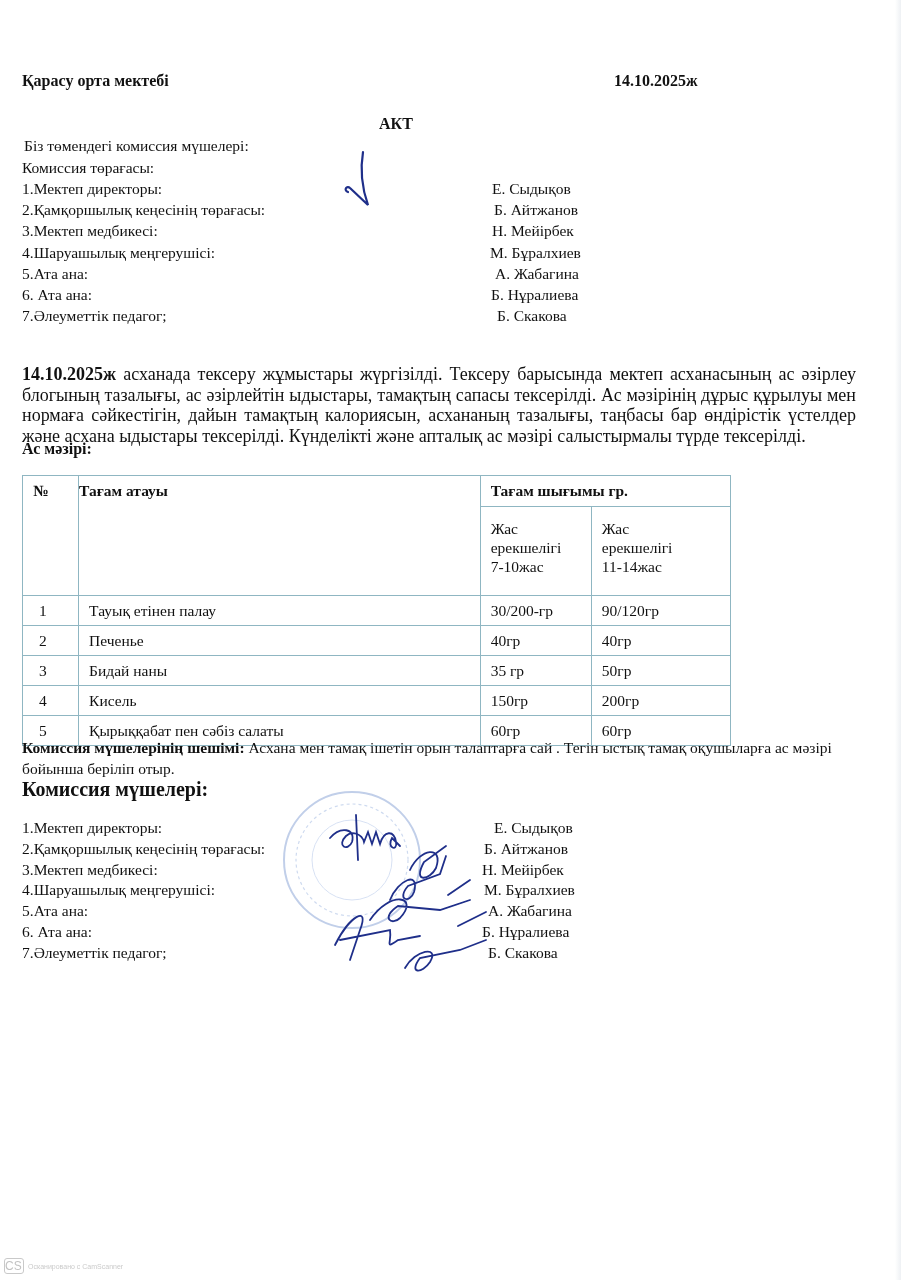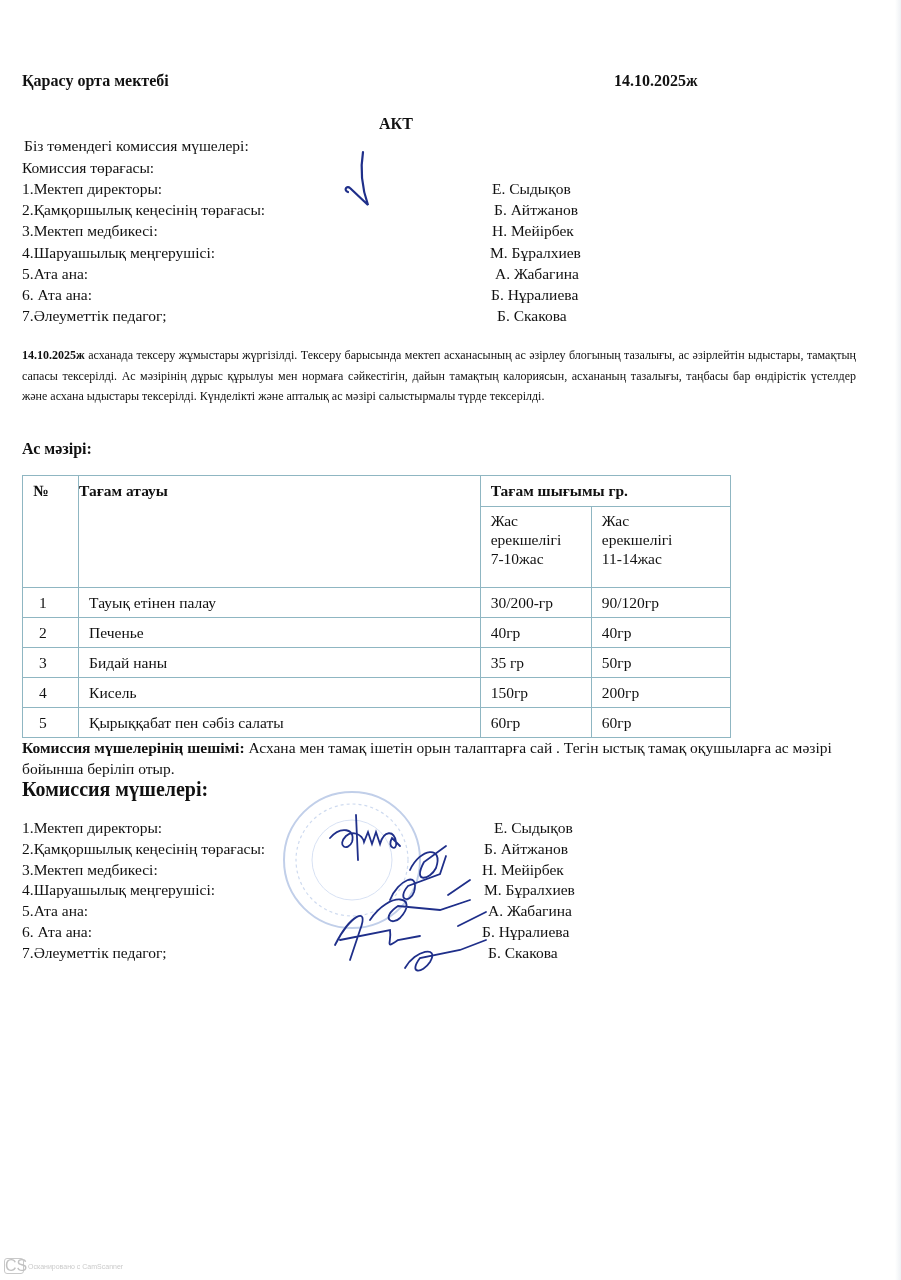--- a/index.html
+++ b/index.html
@@ -24,41 +24,41 @@
   .name-list { position: absolute; left: 478px; top: 178px; line-height: 21.2px; font-size: 15.5px; }
   .name-list div:nth-child(1) { padding-left: 14px; }
   .name-list div:nth-child(2) { padding-left: 16px; }
   .name-list div:nth-child(3) { padding-left: 14px; }
   .name-list div:nth-child(4) { padding-left: 12px; }
   .name-list div:nth-child(5) { padding-left: 17px; }
   .name-list div:nth-child(6) { padding-left: 13px; }
   .name-list div:nth-child(7) { padding-left: 19px; }
 
   #para {
-    position: absolute; left: 22px; top: 345px; width: 834px;
-    font-size: 12px; line-height: 20.6px; text-align: justify;
+    position: absolute; left: 22px; top: 364px; width: 834px;
+    font-size: 18px; line-height: 20.6px; text-align: justify;
   }
   #menu-label { left: 22px; top: 440px; font-size: 16px; }
 
   table.menu {
     position: absolute; left: 22px; top: 475px; width: 709px;
     border-collapse: collapse; font-size: 15.5px;
   }
   table.menu td, table.menu th {
     border: 1px solid #8fb6c2; padding: 0 0 0 10px; vertical-align: top;
     font-weight: normal; text-align: left;
   }
   table.menu th.h { font-weight: bold; }
   .c-num { width: 45px; }
   .c-name { width: 400px; }
   .c-a { width: 100px; }
   .c-b { width: 128px; }
   tr.hrow1 th { height: 30px; line-height: 30px; }
   tr.hrow1 th.title-col { text-align: left; padding-left: 0; }
-  tr.hrow2 td { height: 76px; line-height: 19px; padding-top: 4px; }
+  tr.hrow2 td { height: 76px; line-height: 19px; padding-top: 12px; }
   tr.drow td { height: 29px; line-height: 29px; }
   tr.drow td.num { padding-left: 16px; }
 
   #decision { position: absolute; left: 22px; top: 738px; width: 840px; font-size: 15.5px; line-height: 20.5px; }
   #members-label { left: 22px; top: 778px; font-size: 20px; }
 
   .mem-list2 { position: absolute; left: 22px; top: 818px; line-height: 20.8px; font-size: 15.5px; }
   .name-list2 { position: absolute; left: 480px; top: 818px; line-height: 20.8px; font-size: 15.5px; }
   .name-list2 div:nth-child(1) { padding-left: 14px; }
   .name-list2 div:nth-child(2) { padding-left: 4px; }
@@ -66,21 +66,21 @@
   .name-list2 div:nth-child(4) { padding-left: 4px; }
   .name-list2 div:nth-child(5) { padding-left: 8px; }
   .name-list2 div:nth-child(6) { padding-left: 2px; }
   .name-list2 div:nth-child(7) { padding-left: 8px; }
 
   svg.overlay { position: absolute; left: 0; top: 0; pointer-events: none; }
 
   #watermark { position: absolute; left: 4px; top: 1258px; display: flex; align-items: center; gap: 4px; opacity: 0.45; }
   #watermark .logo {
     width: 18px; height: 14px; border: 1.5px solid #888; border-radius: 3px;
-    font-family: "Liberation Sans", sans-serif; font-size: 16px; line-height: 14px;
+    font-family: "Liberation Sans", sans-serif; font-size: 12px; line-height: 14px;
     color: #777; 
   }
   #watermark .wm-text { font-family: "Liberation Sans", sans-serif; font-size: 7px; color: #888; }
 </style>
 </head>
 <body>
 
 <div class="edge-shade"></div>
 
 <div class="abs b" id="school">Қарасу орта мектебі</div>

